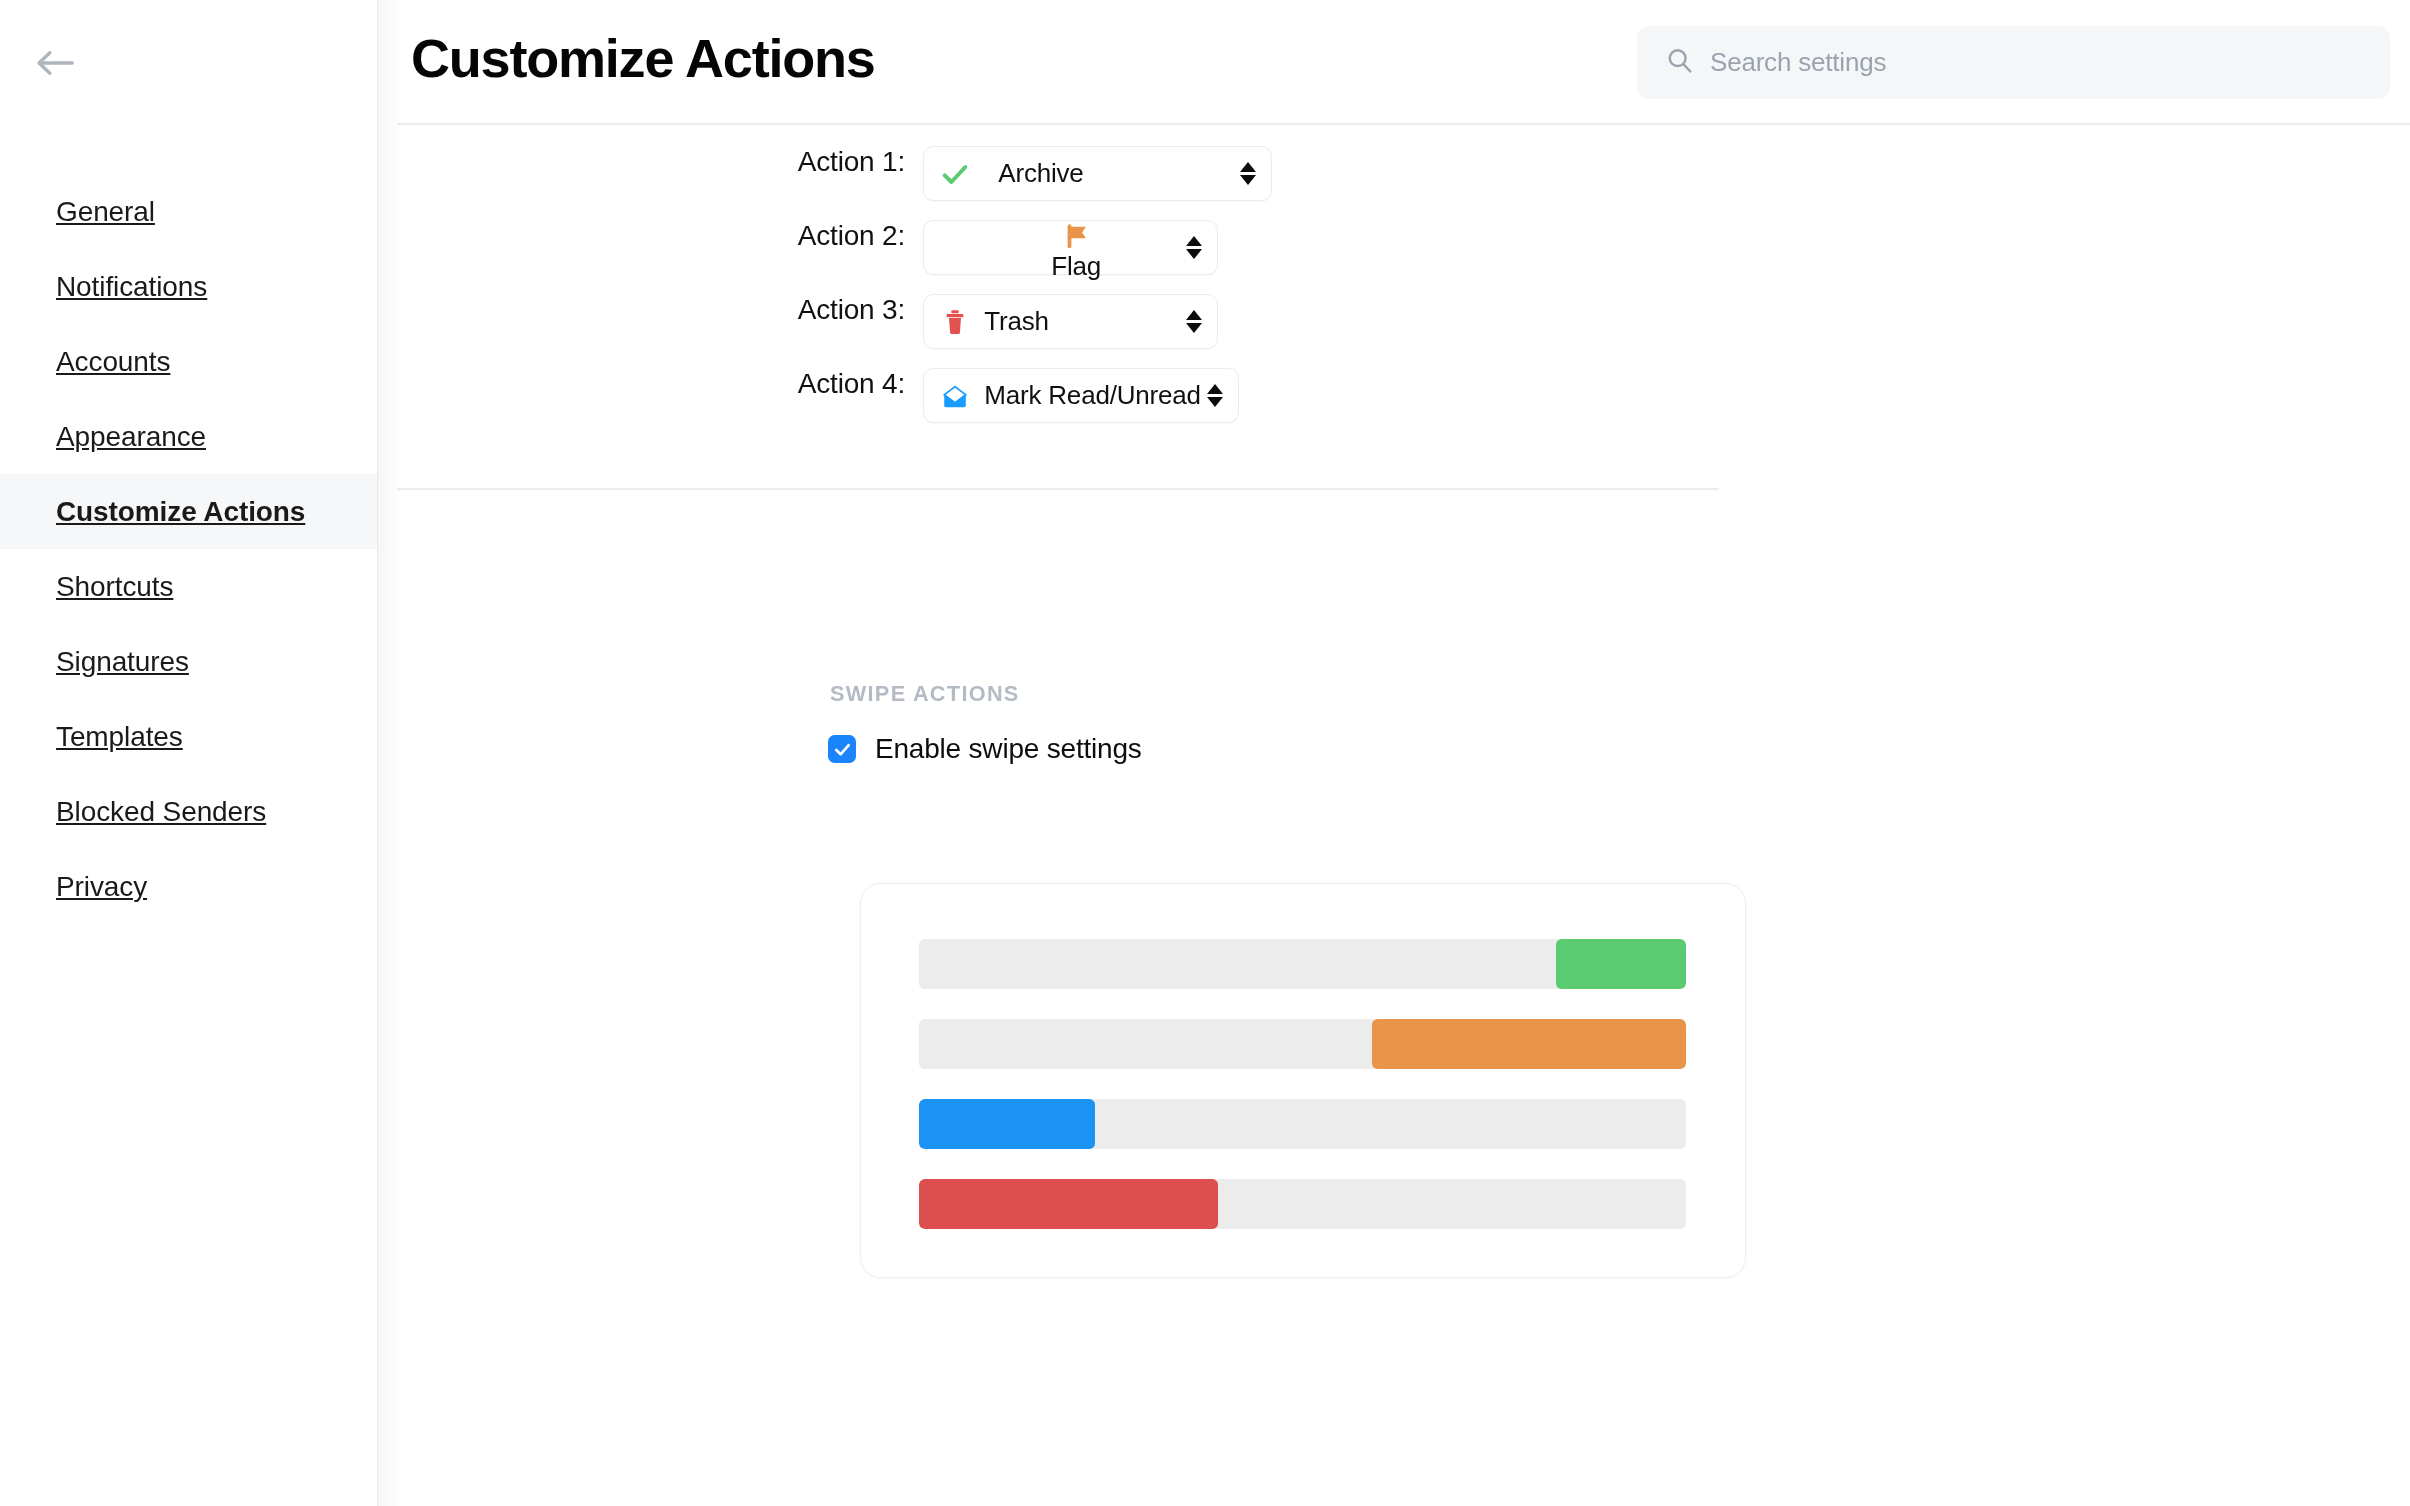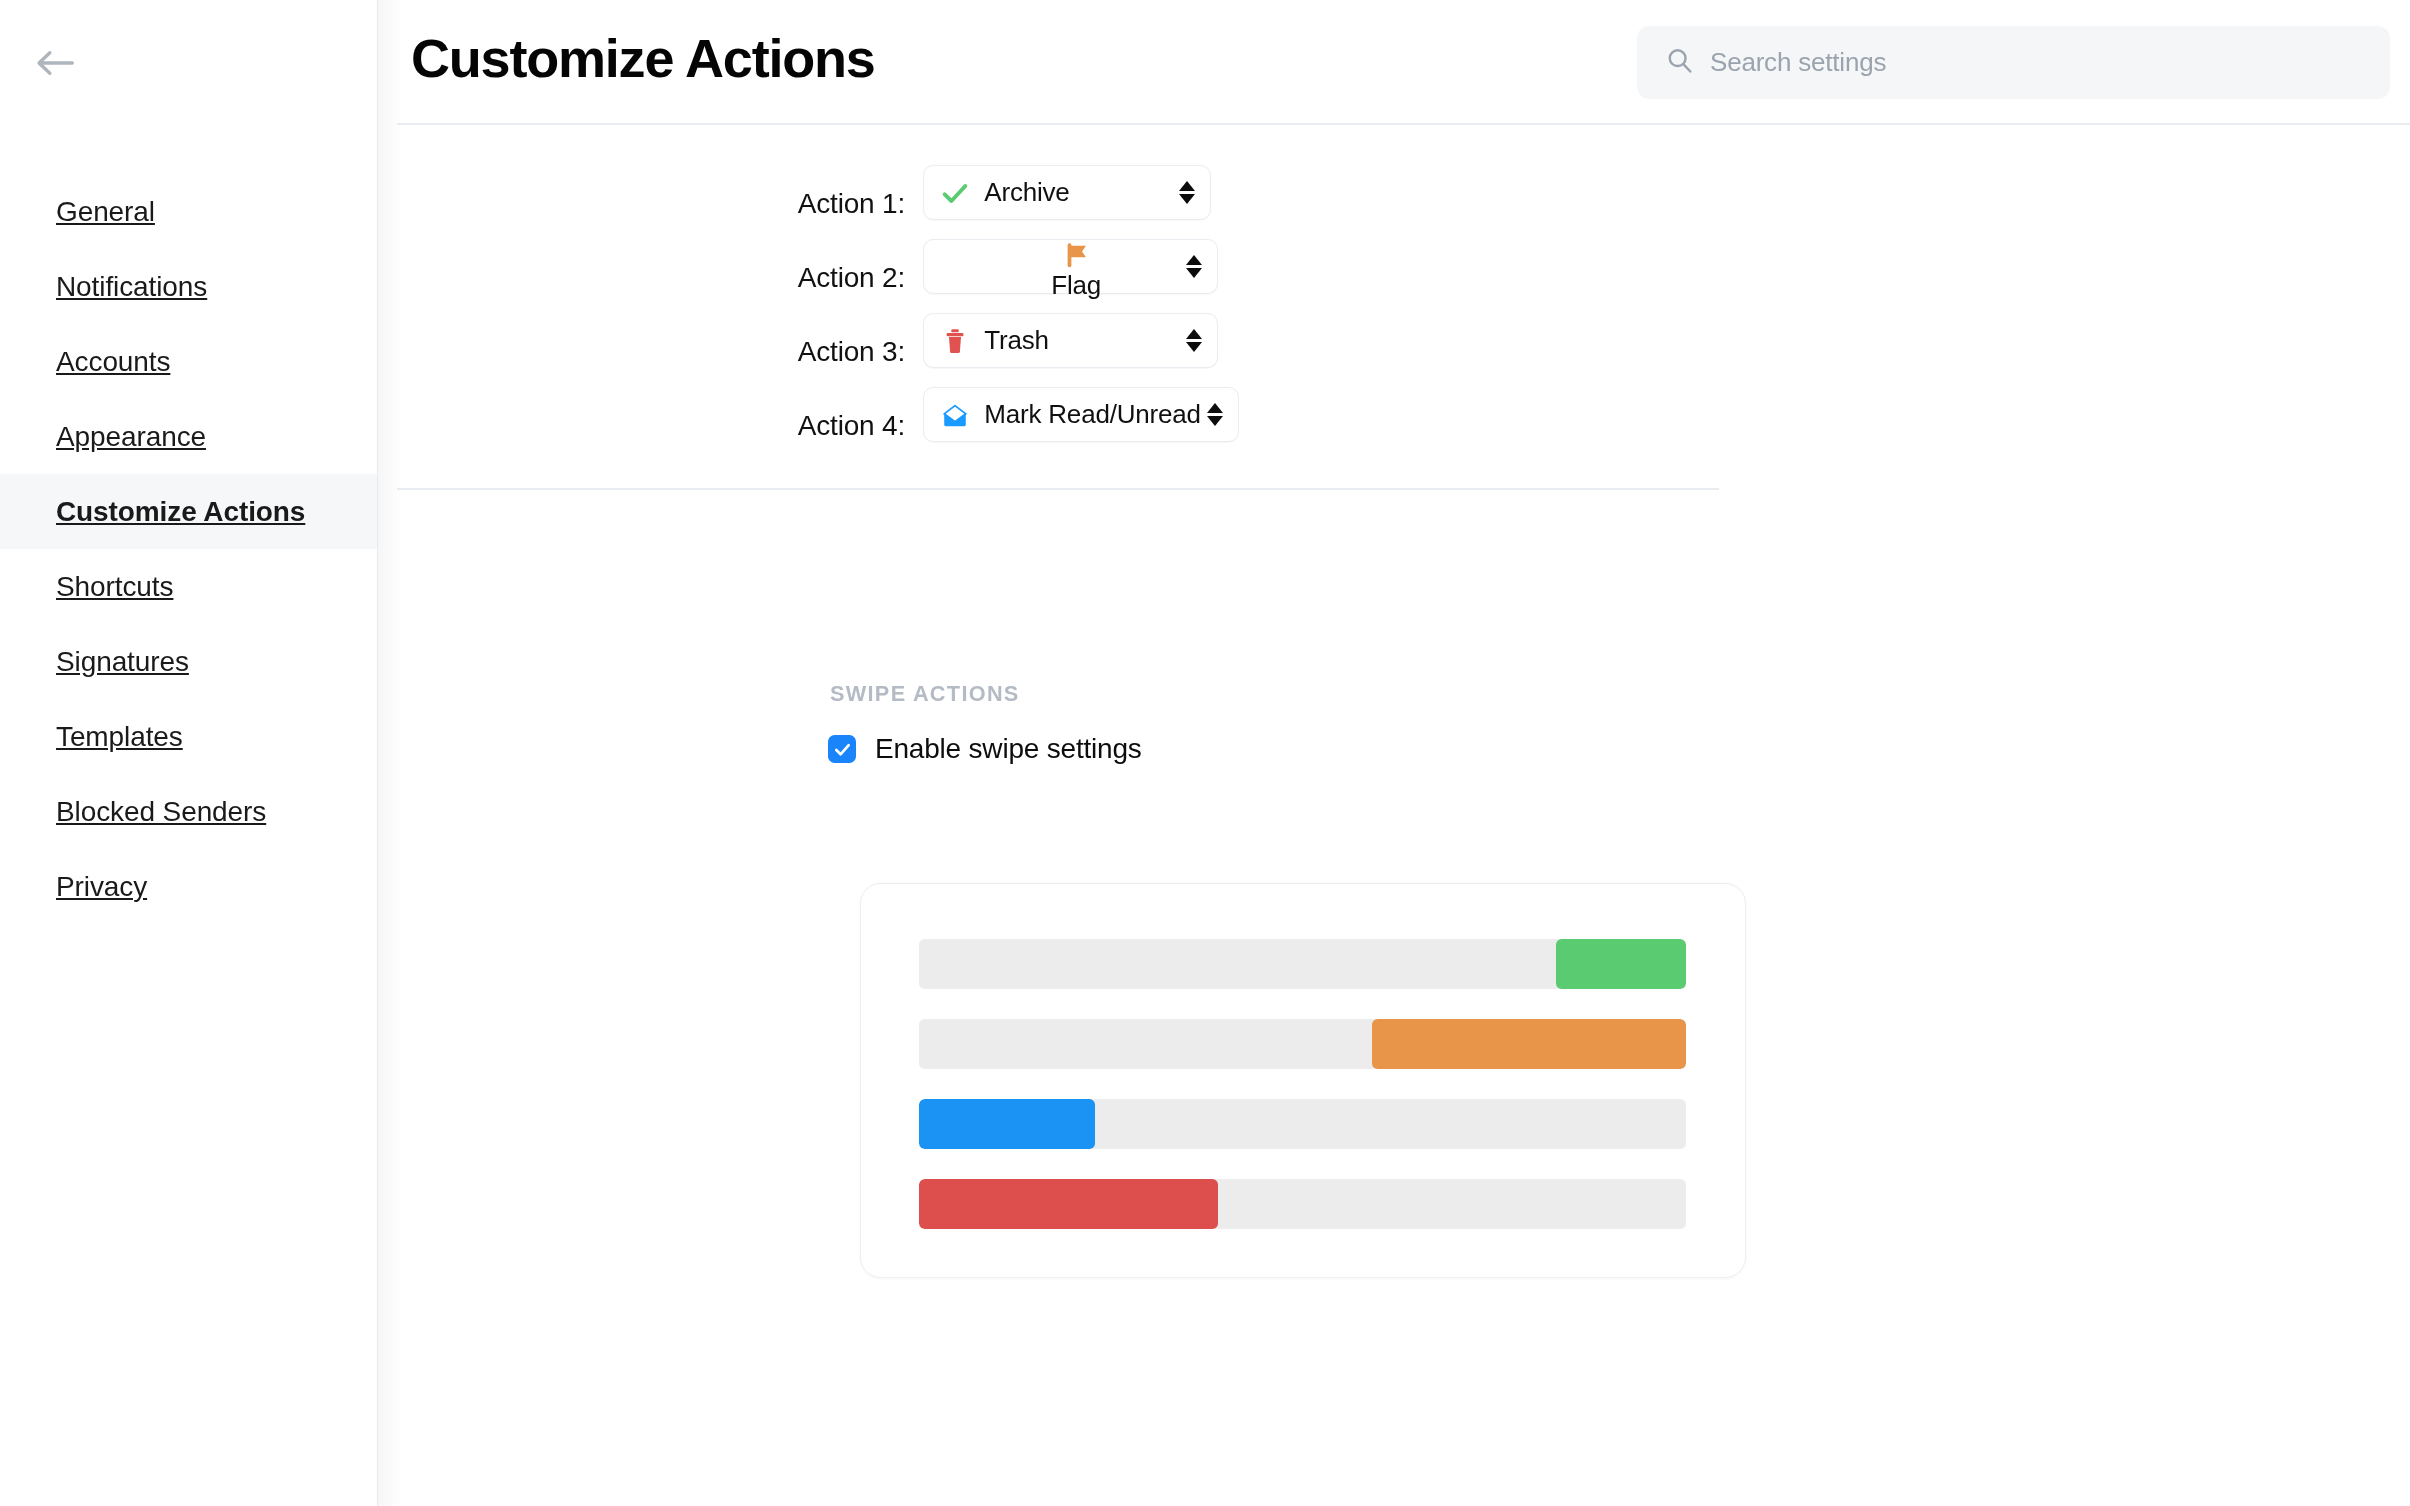--- a/index.html
+++ b/index.html
@@ -134,21 +134,21 @@
 
   
   #actions-section {
     position: absolute;
     left: 0; top: 0;
     width: 100%;
     padding-top: 21px;
   }
   .field-row {
     display: flex;
-    align-items: flex-end;
+    align-items: flex-start;
     height: 74px;
   }
   .field-label {
     font-size: 28px;
     color: #111111;
     text-align: right;
     letter-spacing: -0.2px;
     white-space: nowrap;
   }
 
@@ -342,21 +342,21 @@
       </span>
       <span id="search-placeholder">Search settings</span>
     </div>
   </div>
 
   <div id="content">
 
     <div id="actions-section">
         <div class="field-row">
           <div class="field-label">Action 1:</div>
-          <div class="select" style="width: 288px;">
+          <div class="select" style="width: 349px; gap: 14px;">
             <span class="ic" style="margin-left: 13px;">
               <svg viewBox="0 0 32 32" width="30" height="30" fill="none">
                 <path d="M5 17.5 L12.2 24.5 L27 8.5" stroke="#5bcb71" stroke-width="4.2" stroke-linecap="round" stroke-linejoin="round"></path>
               </svg>
             </span>
             <span class="txt" style="margin-left: 11.3px;">Archive</span>
             <span class="stepper">
               <span class="tri-up"></span>
               <span class="tri-dn"></span>
             </span>

